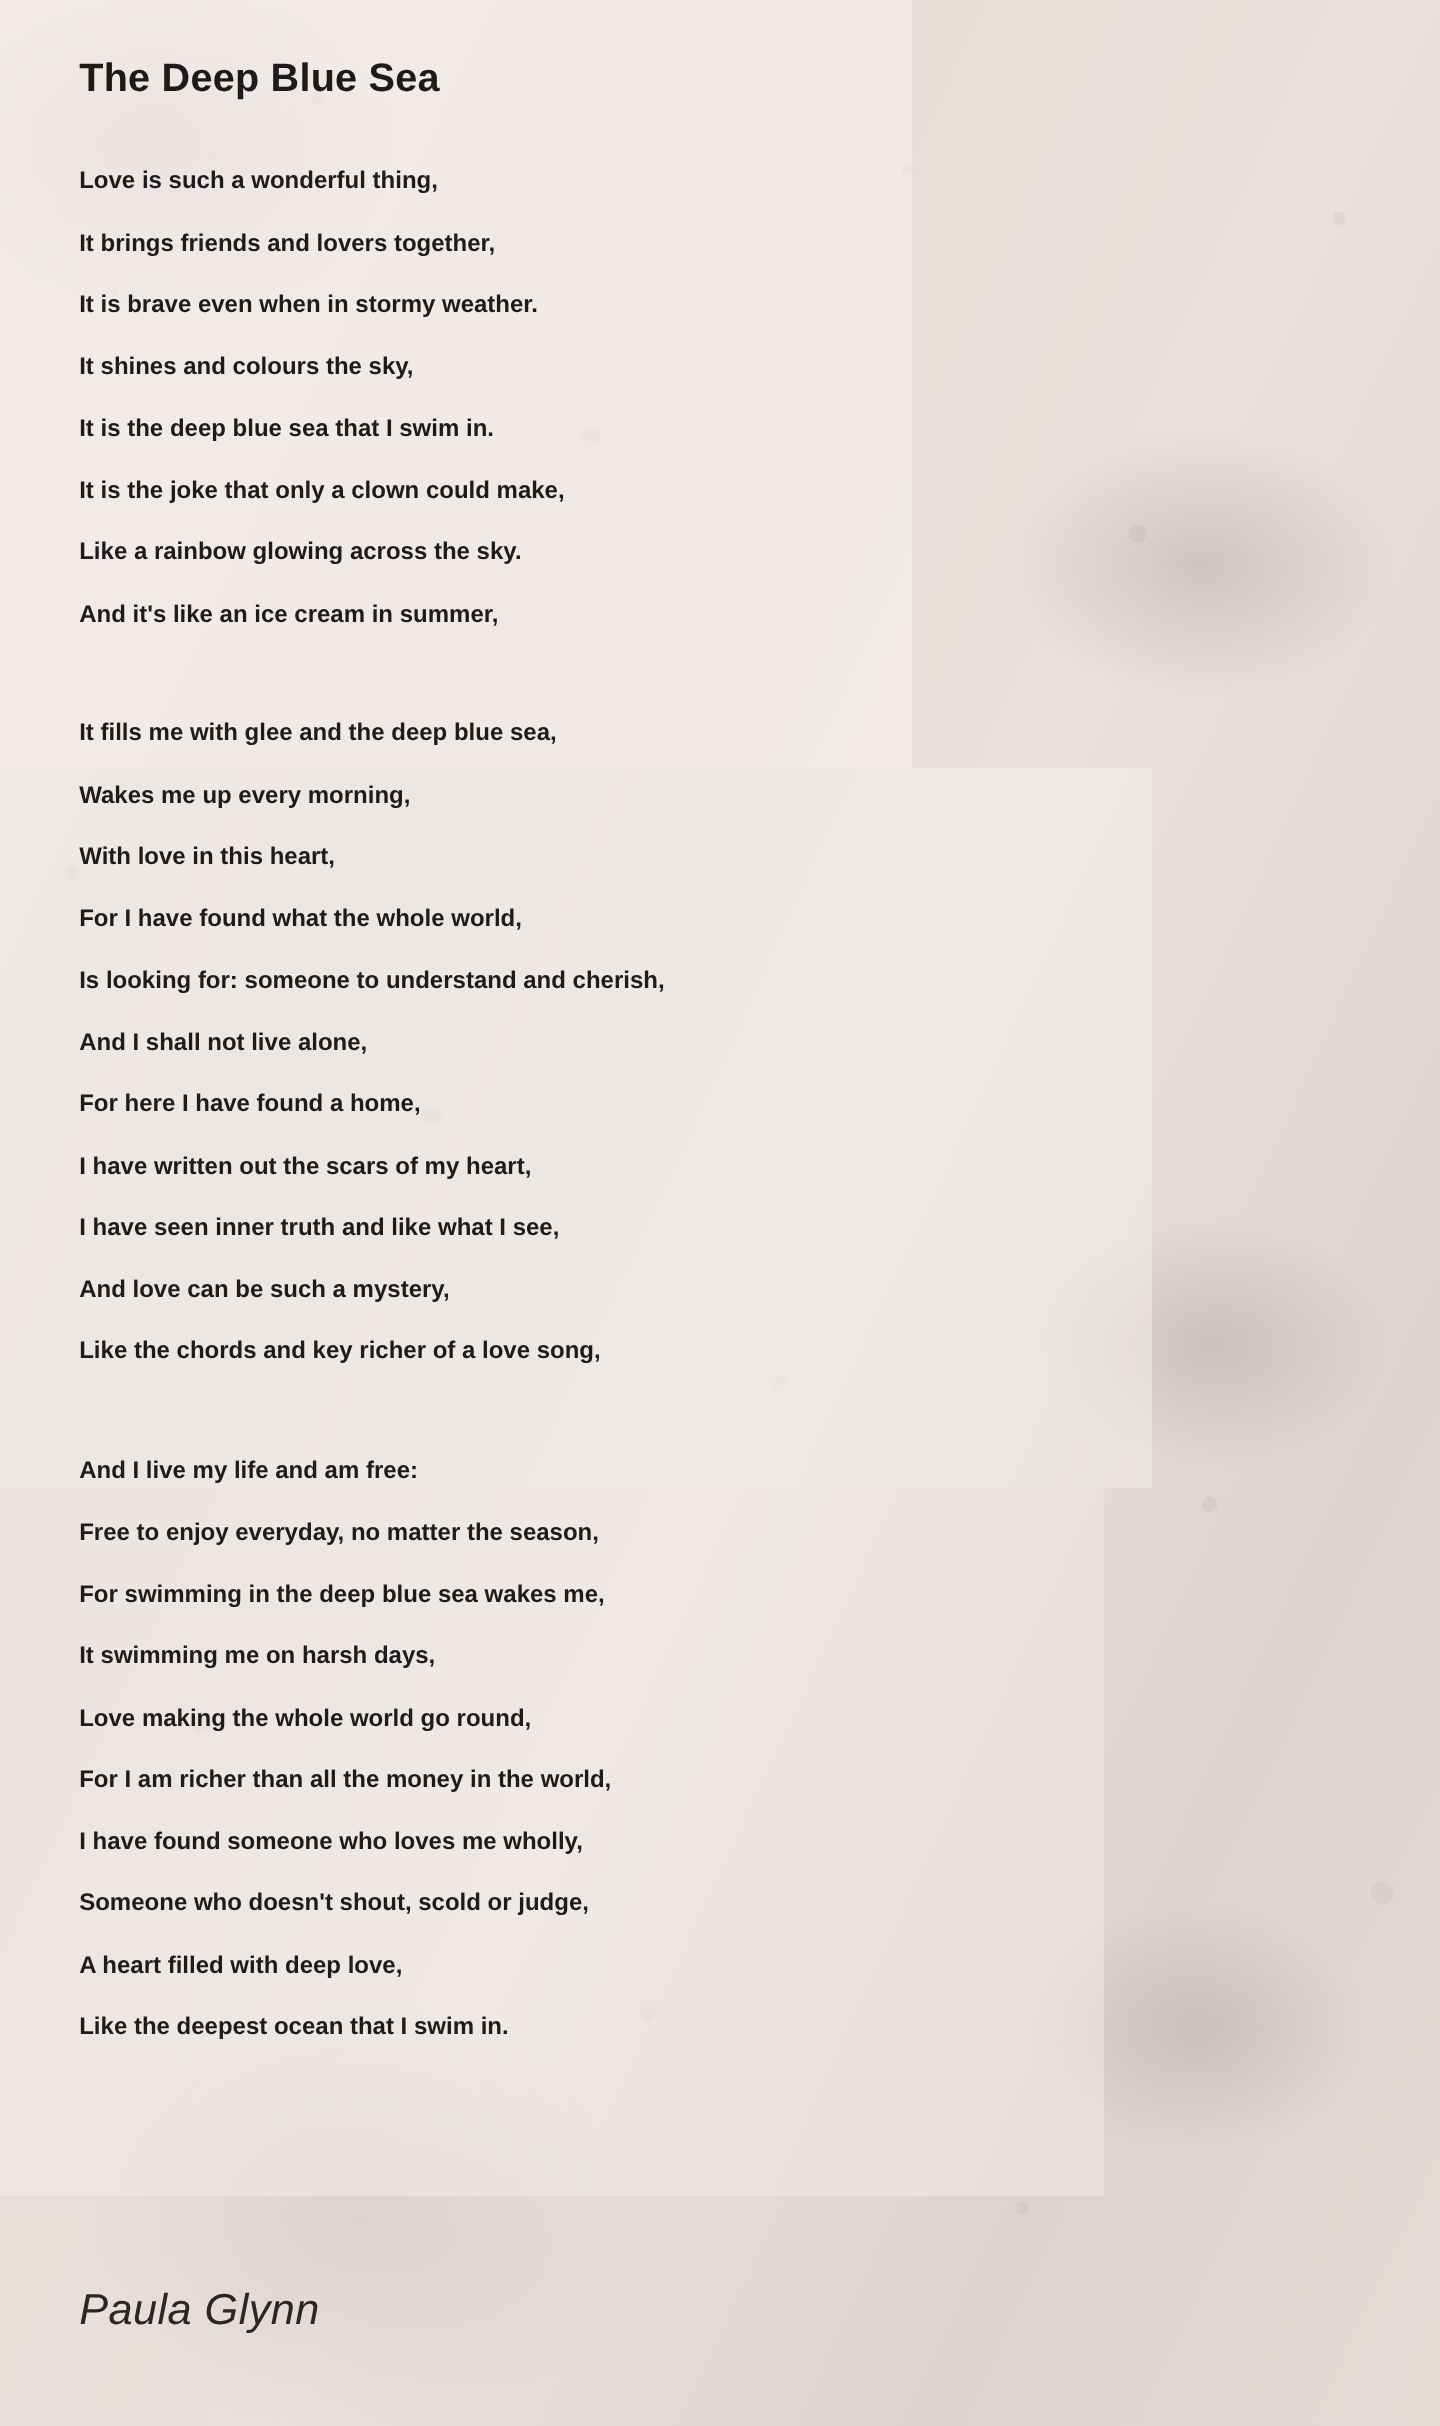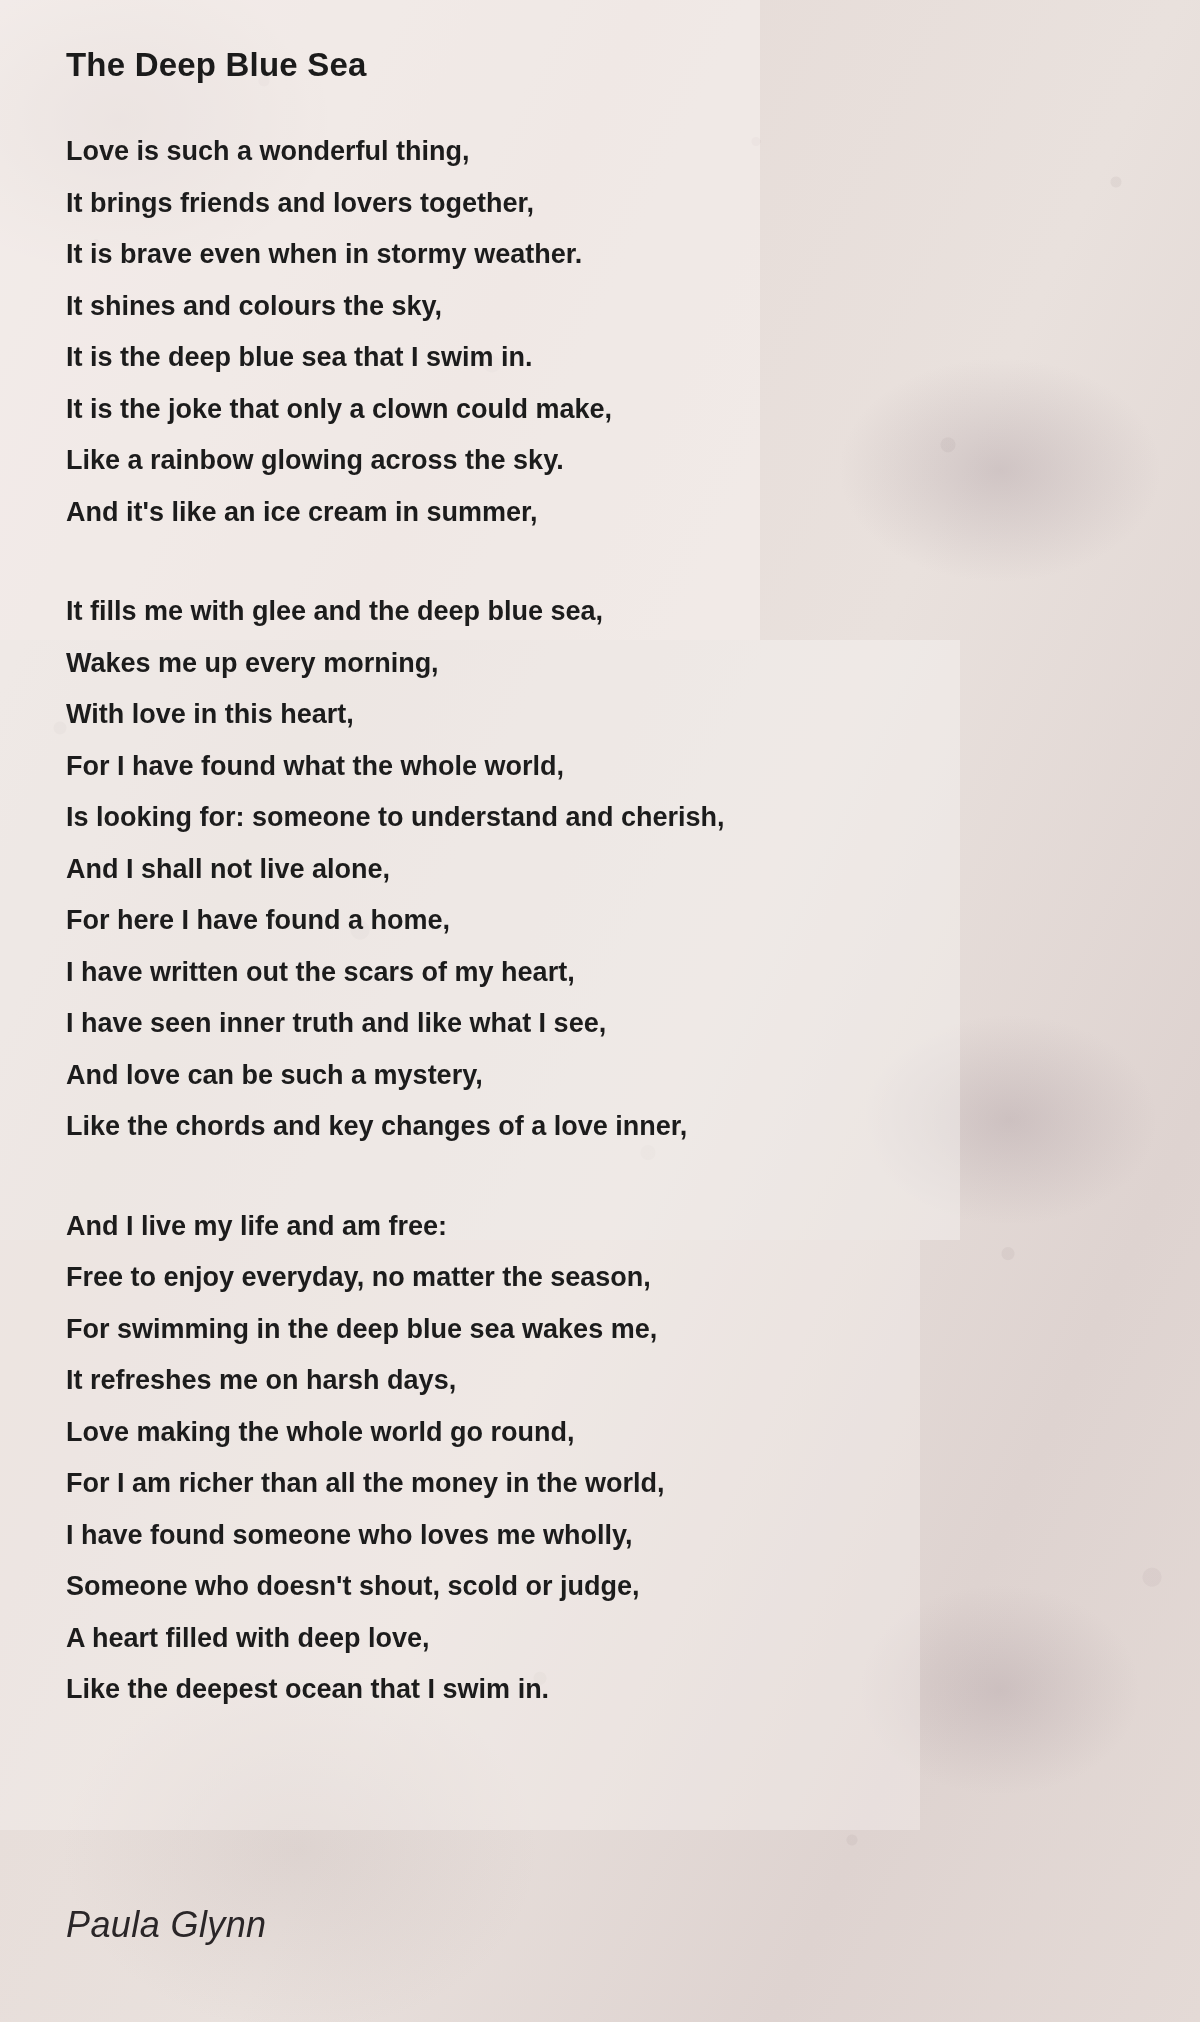--- a/index.html
+++ b/index.html
@@ -73,21 +73,21 @@
     font-weight: bold;
     color: #1b1b1b;
     letter-spacing: .2px;
     margin: 0 0 42px 0;
   }
 
   .stanza {
     margin: 0 0 48px 0;
   }
   .line {
-    font-size: 27px;
+    font-size: 20px;
     font-weight: bold;
     color: #1c1c1c;
     line-height: 51.5px;
     white-space: pre;
   }
 
   .author {
     position: absolute;
     left: 66px;
     bottom: 76px;
@@ -125,28 +125,28 @@
       <div class="line">It fills me with glee and the deep blue sea,</div>
       <div class="line">Wakes me up every morning,</div>
       <div class="line">With love in this heart,</div>
       <div class="line">For I have found what the whole world,</div>
       <div class="line">Is looking for: someone to understand and cherish,</div>
       <div class="line">And I shall not live alone,</div>
       <div class="line">For here I have found a home,</div>
       <div class="line">I have written out the scars of my heart,</div>
       <div class="line">I have seen inner truth and like what I see,</div>
       <div class="line">And love can be such a mystery,</div>
-      <div class="line">Like the chords and key changes of a love inner,</div>
+      <div class="line">Like the chords and key richer of a love song,</div>
     </div>
 
     <div class="stanza">
       <div class="line">And I live my life and am free:</div>
       <div class="line">Free to enjoy everyday, no matter the season,</div>
       <div class="line">For swimming in the deep blue sea wakes me,</div>
-      <div class="line">It refreshes me on harsh days,</div>
+      <div class="line">It swimming me on harsh days,</div>
       <div class="line">Love making the whole world go round,</div>
       <div class="line">For I am richer than all the money in the world,</div>
       <div class="line">I have found someone who loves me wholly,</div>
       <div class="line">Someone who doesn't shout, scold or judge,</div>
       <div class="line">A heart filled with deep love,</div>
       <div class="line">Like the deepest ocean that I swim in.</div>
     </div>
   </div>
 
   <div class="author">Paula Glynn</div>

